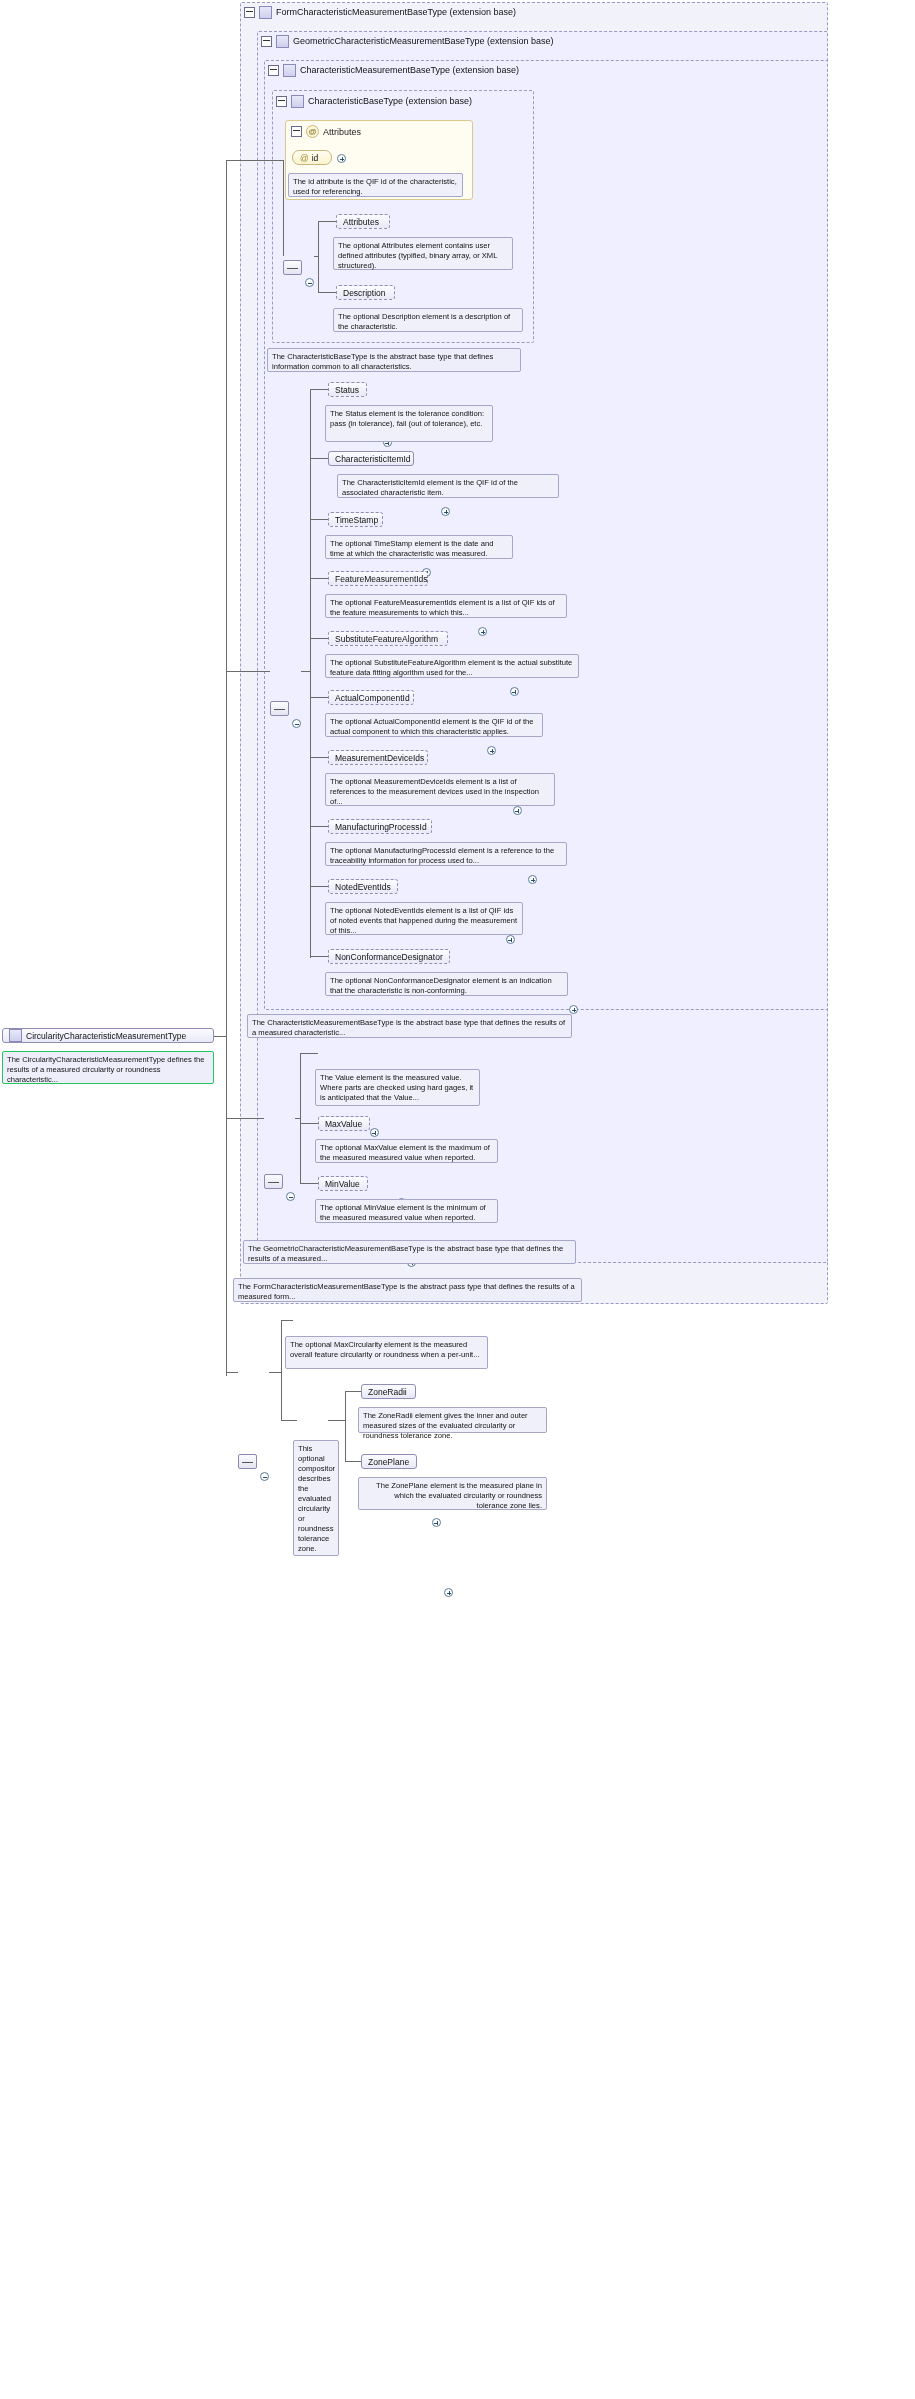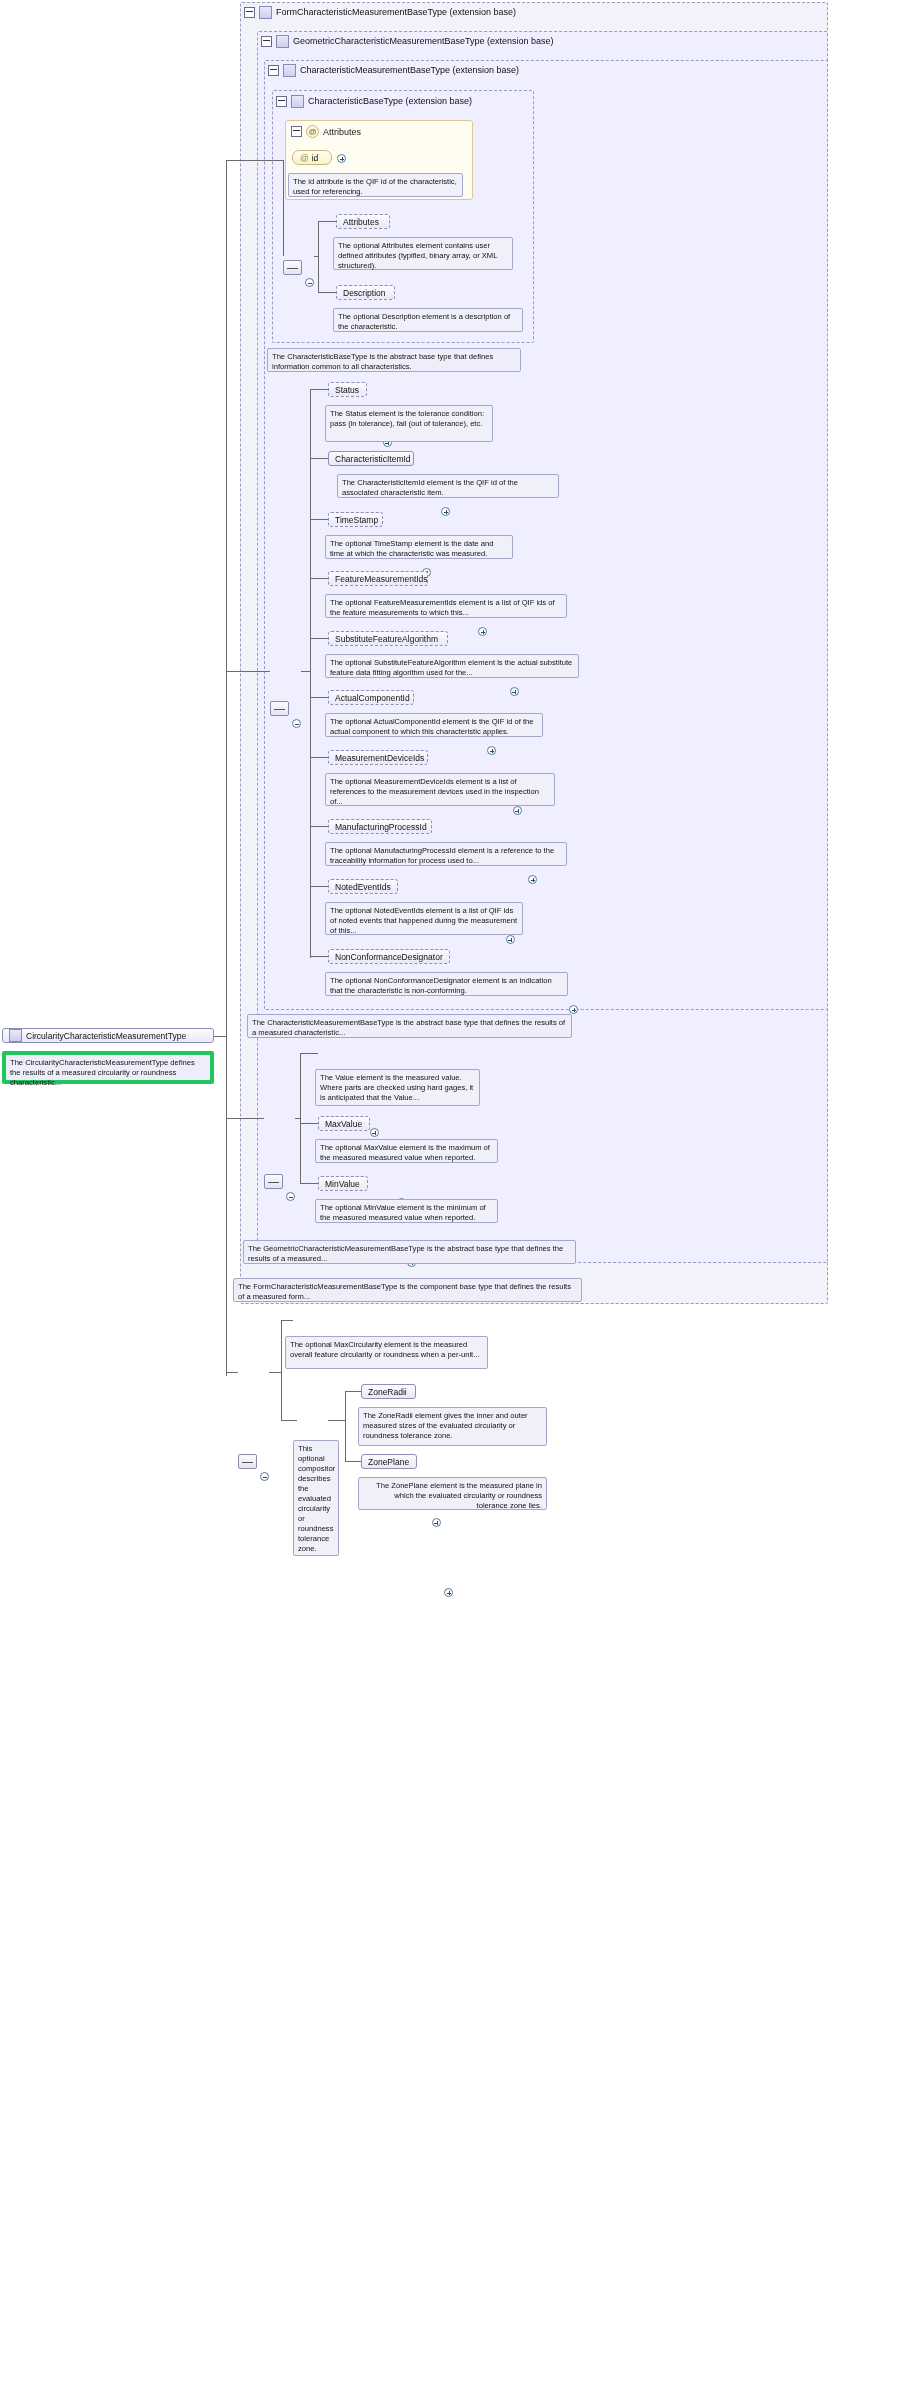--- a/index.html
+++ b/index.html
@@ -44,21 +44,21 @@
   
   .lnk{width:9px;height:9px;position:relative;display:inline-block;}
   .lnk:before{content:"";position:absolute;left:0;top:0;width:8px;height:8px;border:1px solid #444;}
   .lnk:after{content:"\2197";position:absolute;left:0px;top:-4px;font-size:9px;color:#111;}
 
   
   .ln{position:absolute;background:#6b6b6b;}
   .lnh{height:1px;}
   .lnv{width:1px;}
 
-  .root-doc{border:4px solid #22c55e;background:#eeeefb;}
+  .root-doc{border:1px solid #22c55e;background:#eeeefb;}
 </style>
 </head>
 <body>
 
 
 
 
 <div class="abs grp l1" style="left:240px;top:2px;width:588px;height:1302px;"></div>
 <div class="abs grp-hdr" style="left:242px;top:3px;">
   <span class="exp"></span>
@@ -221,42 +221,42 @@
 <div class="abs doc" style="left:315px;top:1139px;width:183px;height:24px;">The optional MaxValue element is the maximum of the measured measured value when reported.</div>
 
 <div class="abs node dashed" style="left:318px;top:1176px;width:50px;">
   <span>MinValue</span>
 </div>
 <span class="abs pc" style="left:372px;top:1180px;"></span>
 <div class="abs doc" style="left:315px;top:1199px;width:183px;height:24px;">The optional MinValue element is the minimum of the measured measured value when reported.</div>
 
 <div class="abs doc wide" style="left:243px;top:1240px;width:333px;height:24px;">The GeometricCharacteristicMeasurementBaseType is the abstract base type that defines the results of a measured...</div>
 
-<div class="abs doc wide" style="left:233px;top:1278px;width:349px;height:24px;">The FormCharacteristicMeasurementBaseType is the component base type that defines the results of a measured form...</div>
+<div class="abs doc wide" style="left:233px;top:1278px;width:349px;height:24px;">The FormCharacteristicMeasurementBaseType is the abstract pass type that defines the results of a measured form...</div>
 
 
 <div class="abs seq" style="left:238px;top:1365px;"></div>
 <span class="abs mc" style="left:260px;top:1368px;"></span>
 
 <div class="abs node dashed" style="left:293px;top:1348px;width:72px;">
   <span>MaxCircularity</span>
 </div>
 <span class="abs pc" style="left:369px;top:1317px;"></span>
 <div class="abs doc" style="left:285px;top:1336px;width:203px;height:33px;">The optional MaxCircularity element is the measured overall feature circularity or roundness when a per-unit...</div>
 
 
 <div class="abs seq" style="left:297px;top:1413px;"></div>
 <span class="abs mc" style="left:319px;top:1416px;"></span>
 <div class="abs doc" style="left:293px;top:1440px;width:46px;height:116px;">This optional compositor describes the evaluated circularity or roundness tolerance zone.</div>
 
 <div class="abs node" style="left:361px;top:1384px;width:55px;">
   <span>ZoneRadii</span>
 </div>
 <span class="abs pc" style="left:420px;top:1388px;"></span>
-<div class="abs doc" style="left:358px;top:1407px;width:189px;height:39px;">The ZoneRadii element gives the inner and outer measured sizes of the evaluated circularity or roundness tolerance zone.</div>
+<div class="abs doc" style="left:358px;top:1407px;width:189px;height:26px;">The ZoneRadii element gives the inner and outer measured sizes of the evaluated circularity or roundness tolerance zone.</div>
 
 <div class="abs node" style="left:361px;top:1454px;width:56px;">
   <span>ZonePlane</span>
 </div>
 <span class="abs pc" style="left:421px;top:1458px;"></span>
 <div class="abs doc" style="left:358px;top:1477px;width:189px;height:33px;text-align:right;">The ZonePlane element is the measured plane in which the evaluated circularity or roundness tolerance zone lies.</div>
 
 
 
 <div class="abs ln lnh" style="left:214px;top:1036px;width:12px;"></div>

